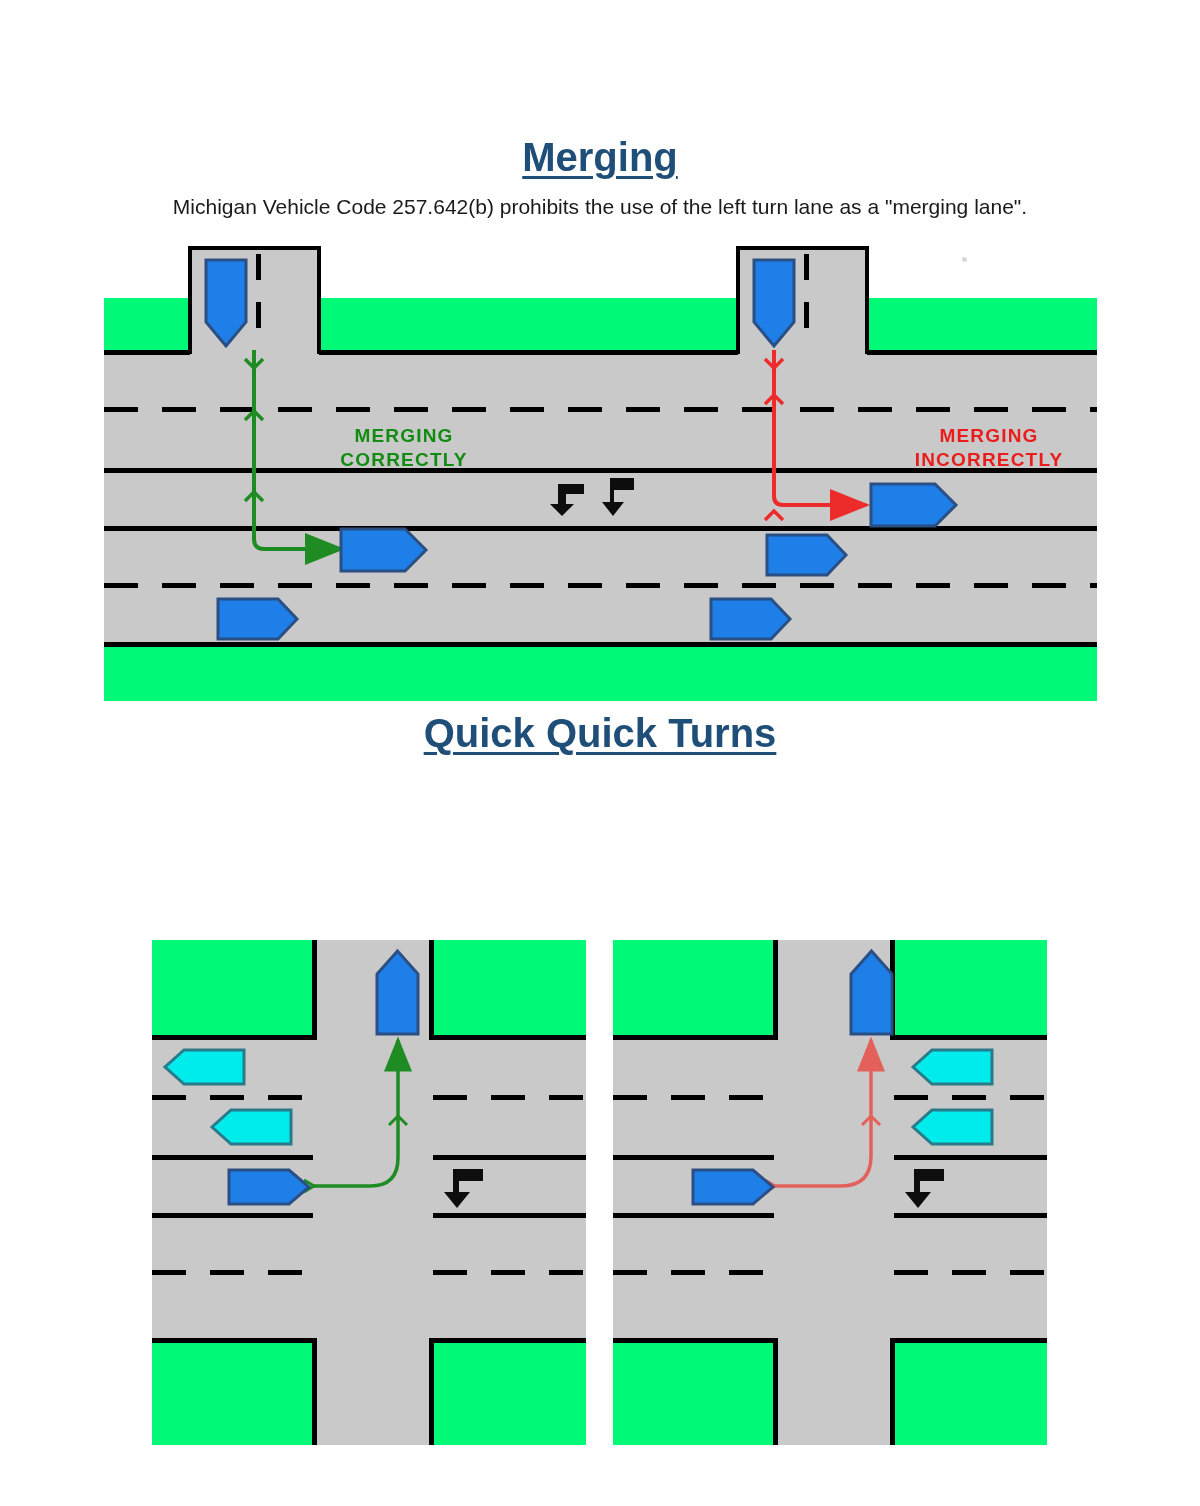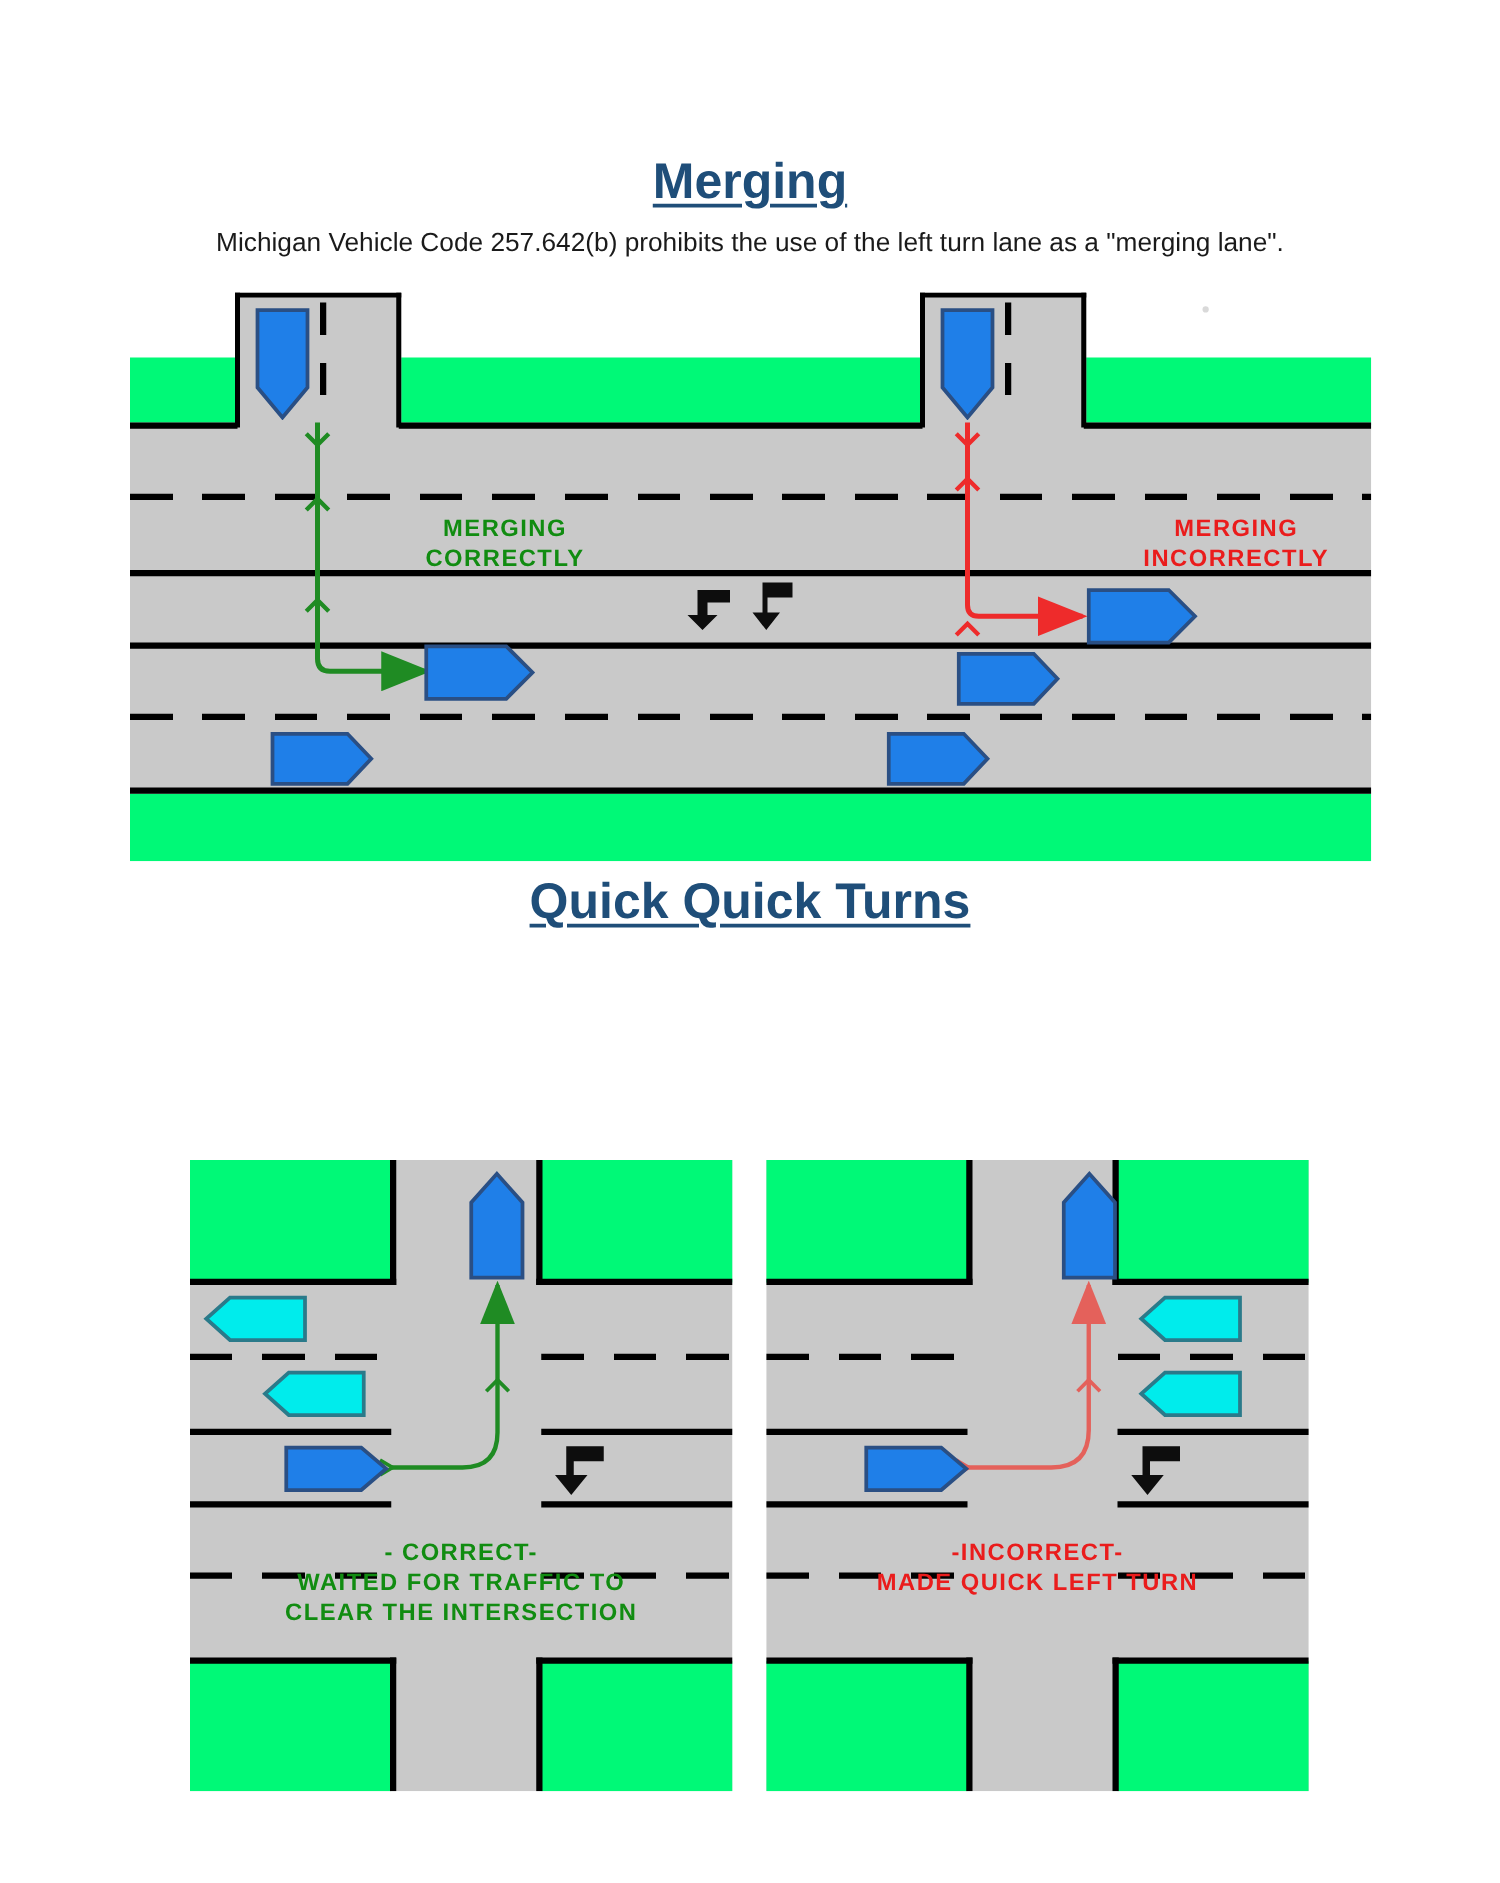--- a/index.html
+++ b/index.html
@@ -12,20 +12,21 @@
     height: 1506px;
     position: relative;
     font-family: "Liberation Sans", sans-serif;
     overflow: hidden;
   }
 
   .page {
     position: absolute;
     inset: 0;
     background: #ffffff;
+    margin-top: 12px;
   }
 
   
   .section-title {
     position: absolute;
     width: 100%;
     text-align: center;
     font-family: "Liberation Sans", sans-serif;
     font-weight: bold;
     color: #1f4e79;
@@ -326,23 +327,20 @@
       <svg viewBox="0 0 84 38">
           <path d="M82,2 L22,2 L3,19 L22,36 L82,36 Z" fill="#00ecec" stroke="#2a7a8a" stroke-width="3"></path>
         </svg>
     </div>
     <div class="veh" style="left:75px; top:228px; width:85px; height:38px;">
       <svg viewBox="0 0 85 38">
           <path d="M2,2 L62,2 L82,19 L62,36 L2,36 Z" fill="#1f7fe8" stroke="#2a4f84" stroke-width="3"></path>
         </svg>
     </div>
 
-    <div class="diag-label label-correct" style="left:10px; top:303px; width:414px;">- CORRECT-
-WAITED FOR TRAFFIC TO
-CLEAR THE INTERSECTION</div>
   </div>
 
   <div class="diagram" id="intersection-incorrect" style="left:613px; top:928px; width:434px; height:505px;">
 
     <div class="road-surface" style="left:0; top:0; width:434px; height:505px;"></div>
 
     <div class="grass" style="left:0; top:0; width:161px; height:98px;"></div>
     <div class="grass" style="left:281px; top:0; width:153px; height:98px;"></div>
     <div class="grass" style="left:0; top:401px; width:161px; height:104px;"></div>
     <div class="grass" style="left:281px; top:401px; width:153px; height:104px;"></div>
@@ -397,17 +395,15 @@
       <svg viewBox="0 0 84 38">
           <path d="M82,2 L22,2 L3,19 L22,36 L82,36 Z" fill="#00ecec" stroke="#2a7a8a" stroke-width="3"></path>
         </svg>
     </div>
     <div class="veh" style="left:78px; top:228px; width:85px; height:38px;">
       <svg viewBox="0 0 85 38">
           <path d="M2,2 L62,2 L82,19 L62,36 L2,36 Z" fill="#1f7fe8" stroke="#2a4f84" stroke-width="3"></path>
         </svg>
     </div>
 
-    <div class="diag-label label-incorrect" style="left:10px; top:303px; width:414px;">-INCORRECT-
-MADE QUICK LEFT TURN</div>
   </div>
 
 </div>
 
 </body></html>

